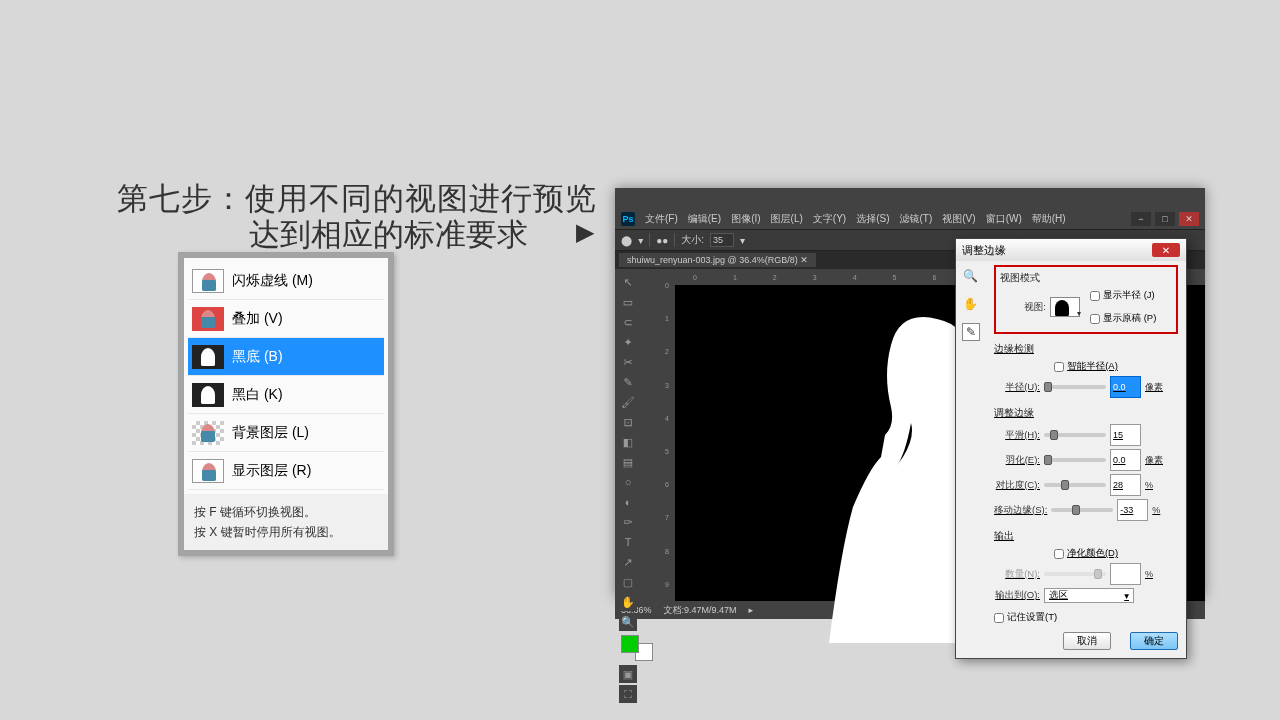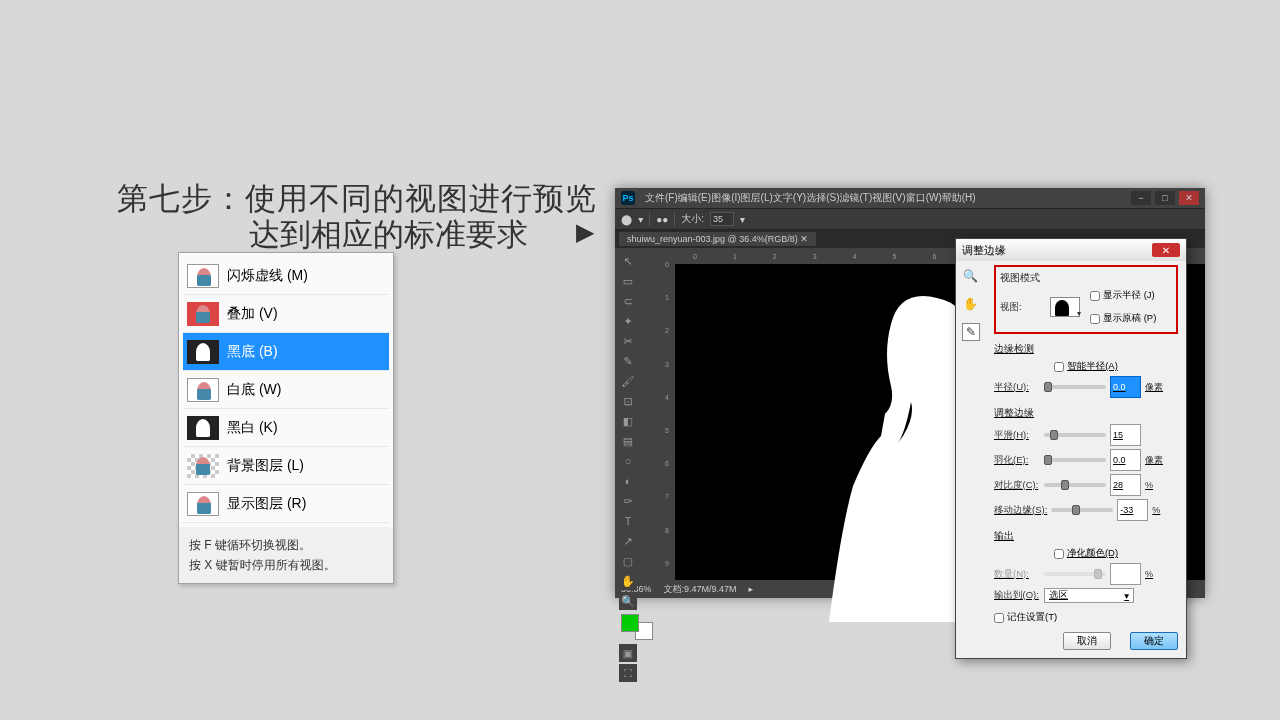--- a/index.html
+++ b/index.html
@@ -1,37 +1,37 @@
 <!DOCTYPE html>
 <html><head>
 <meta charset="utf-8">
 <style>
 * { margin:0; padding:0; box-sizing:border-box; font-family:"Microsoft YaHei","SimSun",sans-serif; }
 body { width:1280px; height:720px; overflow:hidden; position:relative; }
 .bg { position:absolute; inset:0; background:#d8d8d8; background-image:radial-gradient(circle,#b8b8b8 0.5px,transparent 0.5px); background-size:4px 4px; }
 .title { position:absolute; left:117px; top:178px; font-size:31px; font-weight:300; color:#333; letter-spacing:1px; }
 .title2 { position:absolute; left:249px; top:214px; font-size:31px; font-weight:300; color:#333; }
 .arrow { position:absolute; left:576px; top:218px; font-size:24px; color:#333; }
-.menu-panel { position:absolute; left:178px; top:252px; width:216px; background:#f97316; border:1px solid #a3a3a3; box-shadow:2px 2px 5px rgba(0,0,0,0.2); }
+.menu-panel { position:absolute; left:178px; top:252px; width:216px; background:#f97316; border:6px solid #a3a3a3; box-shadow:2px 2px 5px rgba(0,0,0,0.2); }
 .menu-items { padding:4px; background:#fafafa; }
 .menu-item { display:flex; align-items:center; height:38px; padding:0 4px; cursor:pointer; border-bottom:1px solid #e8e8e8; }
 .menu-item.selected { background:#1e90ff; color:#fff; }
 .thumb { width:32px; height:24px; margin-right:8px; background:#222; position:relative; flex-shrink:0; }
 .thumb.white-bg { background:#fff; border:1px solid #999; }
 .thumb.checker { background:repeating-conic-gradient(#ccc 0 25%,#fff 0 50%) 0 0/8px 8px; }
 .thumb.overlay { background:#d44; }
 .thumb .person-sm { position:absolute; width:14px; height:18px; background:#fff; border-radius:50% 50% 10% 10%; left:9px; top:3px; }
 .thumb .person-sm.color { background:linear-gradient(#d88 0 40%,#48a 40%); }
 .menu-label { font-size:14px; }
 .menu-footer { padding:8px 10px; font-size:12px; line-height:20px; background:#f0f0f0; color:#333; }
 
 .ps-win { position:absolute; left:615px; top:188px; width:590px; height:410px; background:#424242; box-shadow:0 0 12px rgba(0,0,0,0.4); }
-.ps-title { height:20px; background:#424242; display:flex; align-items:center; padding:0 6px; }
+.ps-title { height:20px; background:#424242; display:flex; align-items:center; padding:0 6px;margin-top:21px; }
 .ps-logo { width:14px; height:14px; background:#032539; color:#00b7ff; font-size:9px; font-weight:bold; display:flex; align-items:center; justify-content:center; border-radius:2px; }
-.menubar { display:flex; gap:0; margin-left:10px; font-size:10px; color:#ccc; }
+.menubar { display:flex; gap:10px; margin-left:10px; font-size:10px; color:#ccc; }
 .win-btns { margin-left:auto; display:flex; gap:4px; }
 .win-btn { width:20px; height:14px; background:#333; color:#ccc; font-size:9px; display:flex; align-items:center; justify-content:center; }
 .win-btn.close { background:#a33; }
 .toolbar { height:22px; background:#3a3a3a; border-top:1px solid #222; border-bottom:1px solid #222; display:flex; align-items:center; padding:0 6px; gap:6px; font-size:10px; color:#ccc; }
 .tb-sep { width:1px; height:14px; background:#555; }
 .tb-input { width:24px; height:14px; background:#333; border:1px solid #555; color:#ccc; font-size:9px; padding:0 2px; }
 .tab-row { height:18px; background:#2a2a2a; display:flex; align-items:center; padding-left:4px; }
 .tab { background:#424242; color:#ccc; font-size:9px; padding:2px 8px; }
 .workspace { position:relative; height:332px; background:#2a2a2a; display:flex; }
 .tools { width:44px; background:#424242; padding:4px; display:flex; flex-wrap:wrap; gap:2px; }
@@ -51,21 +51,21 @@
 .dlg-close { margin-left:auto; width:28px; height:14px; background:#c83030; color:#fff; font-size:10px; display:flex; align-items:center; justify-content:center; border-radius:2px; }
 .dlg-body { display:flex; font-size:10px; }
 .dlg-tools { width:30px; padding:6px 4px; display:flex; flex-direction:column; gap:10px; align-items:center; }
 .dlg-tool { width:18px; height:18px; display:flex; align-items:center; justify-content:center; font-size:12px; color:#333; }
 .dlg-tool.framed { border:1px solid #888; background:#fff; }
 .dlg-main { flex:1; padding:4px 8px 8px; }
 .section { margin-bottom:8px;text-decoration:underline; }
 .sec-label { font-size:10px; color:#222; margin-bottom:4px; }
 .highlight-box { border:2px solid #c00; padding:4px; margin-bottom:8px; }
 .row { display:flex; align-items:center; gap:4px; margin:3px 0; }
-.row-label { font-size:9.5px; color:#333; min-width:46px; text-align:left; }
+.row-label { font-size:9.5px; color:#333; min-width:46px; text-align:right; }
 .chk { display:flex; align-items:center; gap:3px; font-size:9.5px; }
 .chk input { width:10px; height:10px; }
 .slider { flex:1; height:4px; background:#ccc; border-radius:2px; position:relative; max-width:62px; }
 .slider-thumb { position:absolute; width:8px; height:10px; background:#888; border:1px solid #555; top:-3px; border-radius:2px; }
 .num-input { width:31px; height:13px; border:1px solid #999; font-size:9px; padding:10px 2px; background:#fff; }
 .num-input.blue { background:#1e90ff; color:#fff; border-color:#06c; }
 .unit { font-size:9px; color:#333; }
 .view-thumb { width:30px; height:20px; background:#fff; border:1px solid #888; position:relative; }
 .view-thumb .vt-person { position:absolute; width:14px; height:16px; background:#000; border-radius:50% 50% 10% 10%; left:4px; top:2px; }
 .view-thumb::after { content:'▾'; position:absolute; right:-2px; bottom:-2px; font-size:8px; color:#333; }
@@ -94,26 +94,20 @@
         <div class="thumb overlay">
           <div class="person-sm color"></div>
         </div>
         <span class="menu-label">叠加 (V)</span>
       </div>
     <div class="menu-item selected">
         <div class="thumb">
           <div class="person-sm"></div>
         </div>
         <span class="menu-label">黑底 (B)</span>
-      </div>
-    <div class="menu-item">
-        <div class="thumb white-bg">
-          <div class="person-sm color"></div>
-        </div>
-        <span class="menu-label">白底 (W)</span>
       </div>
     <div class="menu-item">
         <div class="thumb">
           <div class="person-sm"></div>
         </div>
         <span class="menu-label">黑白 (K)</span>
       </div>
     <div class="menu-item">
         <div class="thumb checker">
           <div class="person-sm color"></div>

